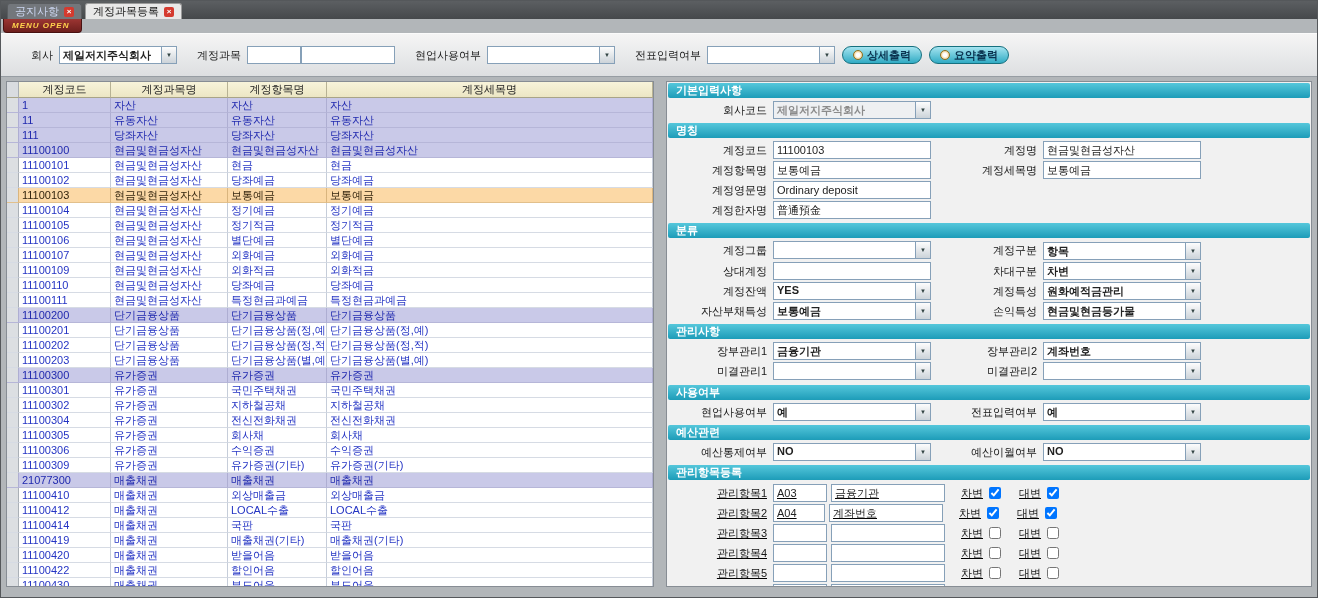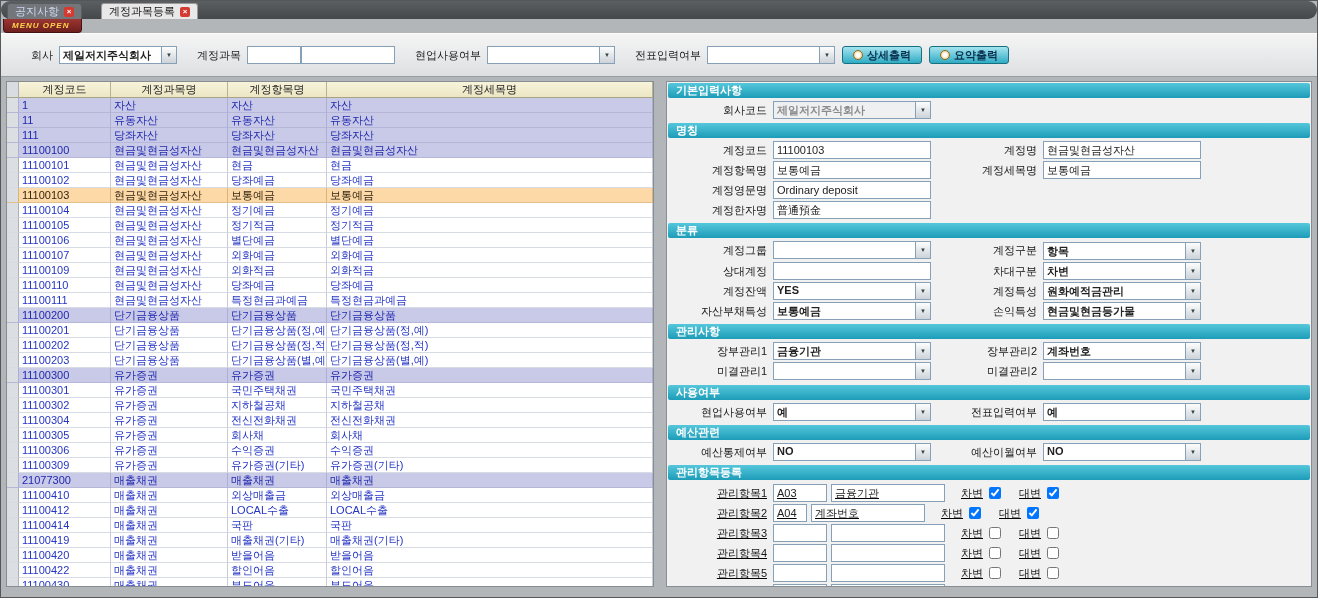--- a/index.html
+++ b/index.html
@@ -15,21 +15,21 @@
     background: #b2b6b9;
     border: 1px solid #55585b;
     display: flex; flex-direction: column;
     overflow: hidden;
   }
   
   .tabstrip {
     flex: 0 0 16px;
     background: linear-gradient(#5c5f62, #45484b);
     display: flex; align-items: stretch;
-    padding: 2px 8px 0 6px; gap: 19px; border-radius: 9px;
+    padding: 2px 8px 0 6px; gap: 3px;
   }
   .tab {
     display: flex; align-items: center; gap: 5px;
     padding: 0 7px; font-size: 11px;
     border-radius: 3px 3px 0 0;
     white-space: nowrap; cursor: default;
   }
   .tab.inactive { background: #73777c; color: #ccd6f0; border: 1px solid #5a5d60; border-bottom: 0; }
   .tab.active { background: #e8e8e8; color: #141414; border: 1px solid #9a9a9a; border-bottom: 0; }
   .close {
@@ -70,21 +70,21 @@
   .combo-btn {
     flex: 0 0 15px;
     background: linear-gradient(#fdfdfd, #ccd3d9);
     border-left: 1px solid #86a0b8;
     display: flex; align-items: center; justify-content: center;
     font-size: 6px; color: #344;
   }
   .combo.disabled { background: #eef0f2; }
   .combo.disabled .combo-val { color: #8b8b8b; }
   .btn-print {
-    height: 18px; border: 1px solid #15707f; border-radius: 3px;
+    height: 18px; border: 1px solid #15707f; border-radius: 9px;
     background: linear-gradient(#a5e4f0, #30abc4);
     color: #0a3350; font-weight: bold; font-size: 11px;
     display: inline-flex; align-items: center; gap: 4px;
     padding: 0 10px; margin-left: 7px; cursor: pointer;
     font-family: inherit;
   }
   .btn-icon {
     width: 10px; height: 10px; border-radius: 50%;
     background: radial-gradient(#ffffff 30%, #e8b24a);
     border: 1px solid #8f6f1e;
@@ -585,21 +585,21 @@
             <div class="f-label mi-label">관리항목1</div>
             <input class="tbox" value="A03" style="width: 54px;">
             <input class="tbox" value="금융기관" style="width: 114px;">
             <span class="chk-label">차변</span>
             <input type="checkbox" checked="" style="">
             <span class="chk-label">대변</span>
             <input type="checkbox" checked="" style="">
           </div>
           <div class="mi-row">
             <div class="f-label mi-label">관리항목2</div>
-            <input class="tbox" value="A04" style="width: 34px;">
+            <input class="tbox" value="A04" style="width: 52px;">
             <input class="tbox" value="계좌번호" style="width: 114px;">
             <span class="chk-label">차변</span>
             <input type="checkbox" checked="" style="">
             <span class="chk-label">대변</span>
             <input type="checkbox" checked="" style="">
           </div>
           <div class="mi-row">
             <div class="f-label mi-label">관리항목3</div>
             <input class="tbox" style="width: 54px;">
             <input class="tbox" style="width: 114px;">

